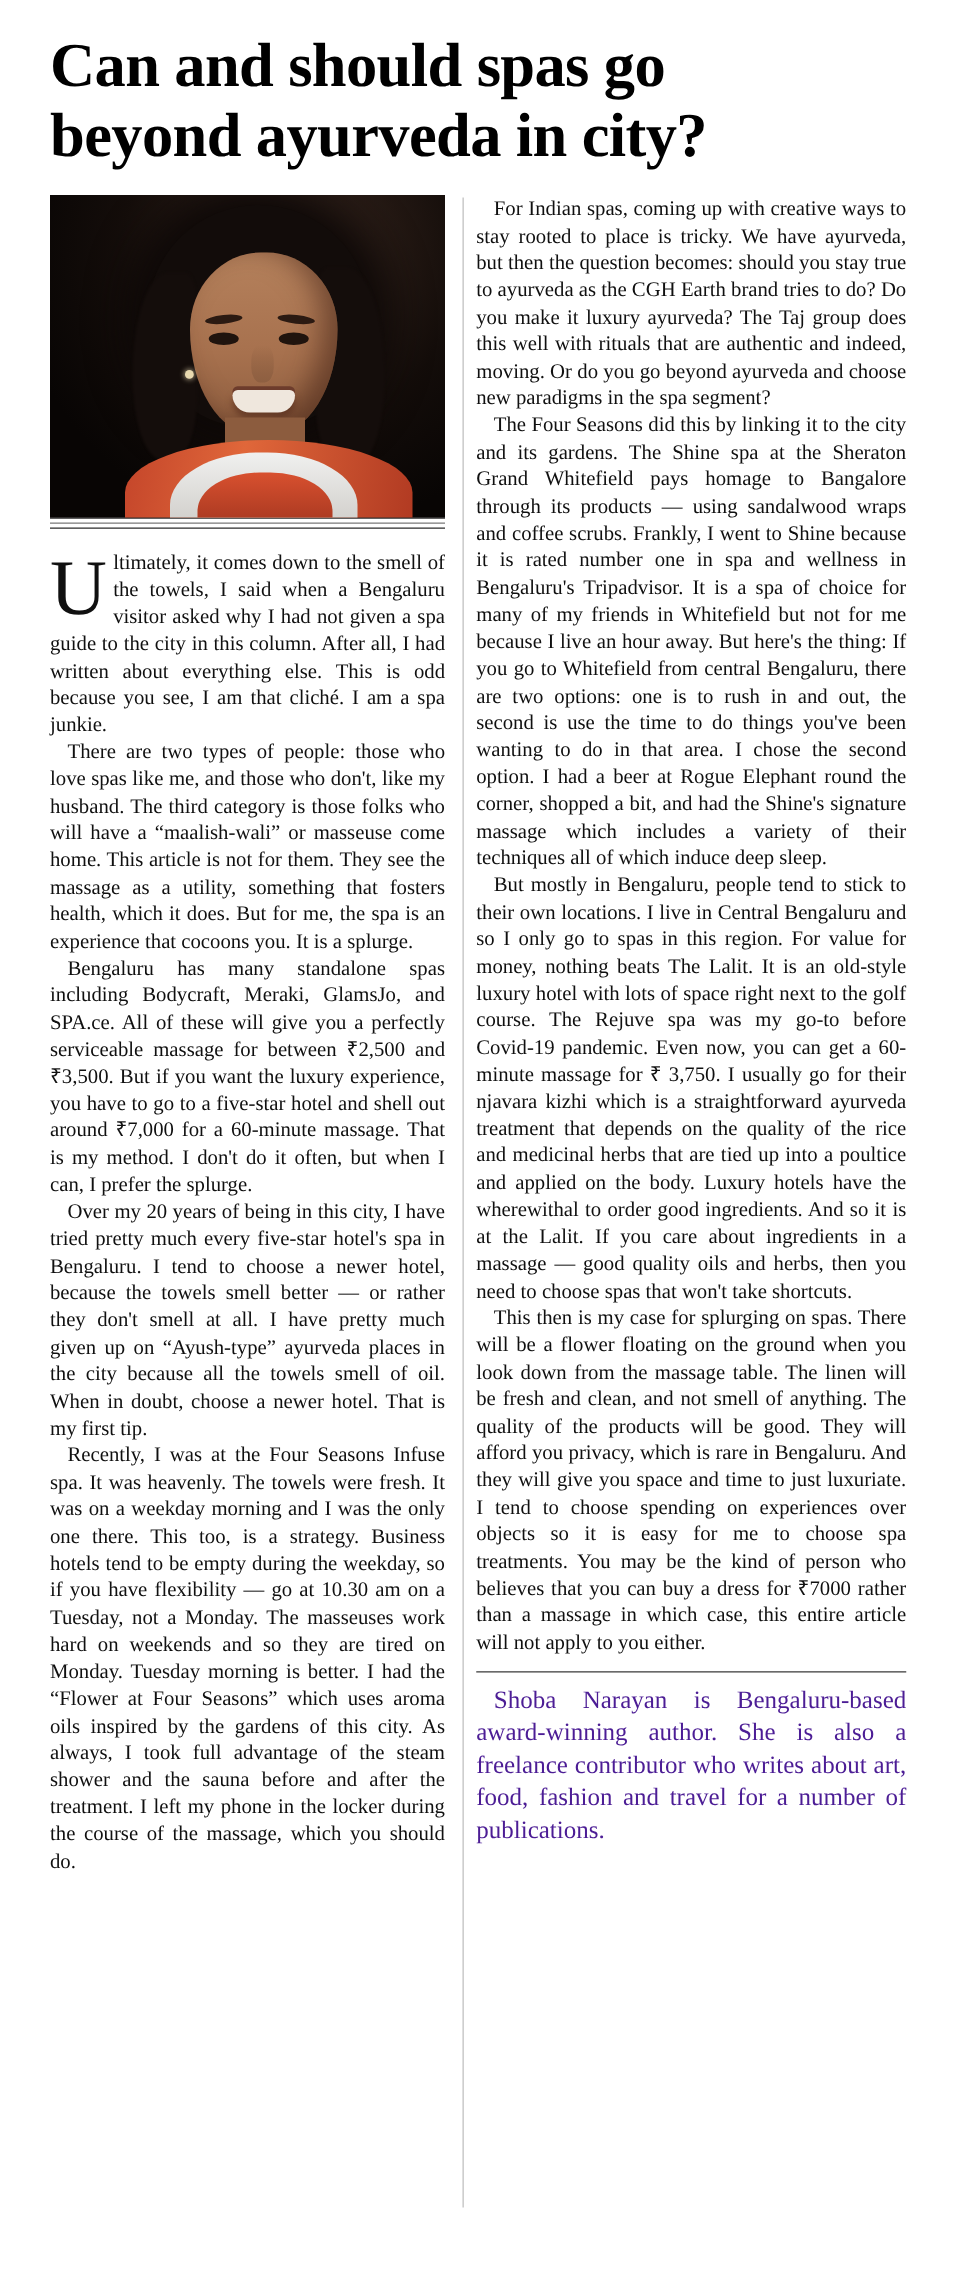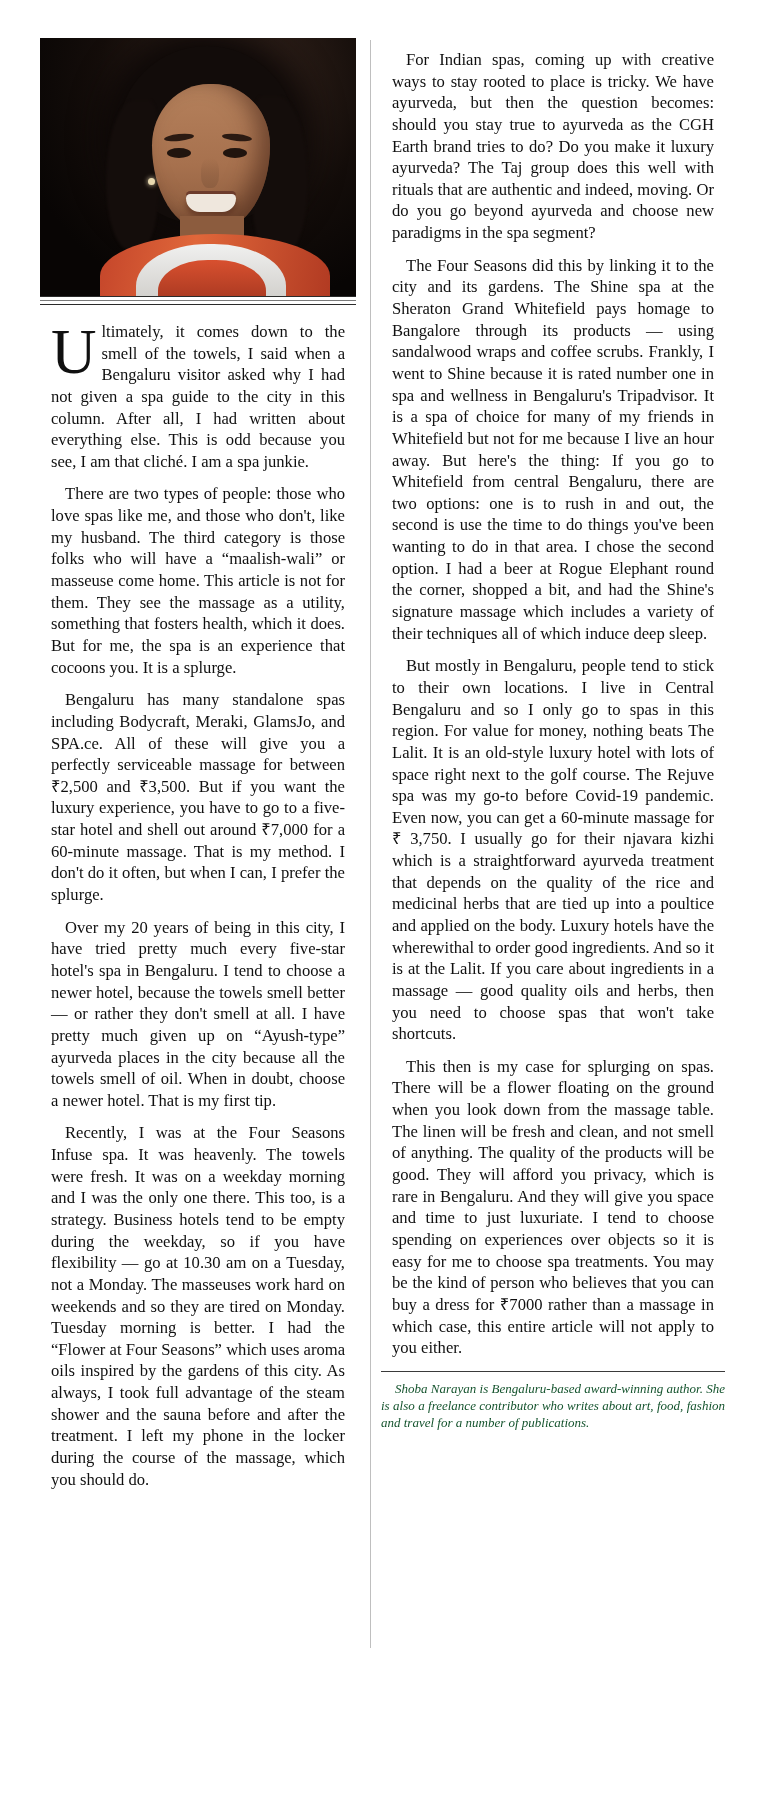--- a/index.html
+++ b/index.html
@@ -200,21 +200,21 @@
   
   .body-text {
     font-family: "Liberation Serif", serif;
     font-size: 16.6px;
     line-height: 1.305;
     text-align: justify;
     color: #101010;
     hyphens: auto;
   }
   .body-text p {
-    margin: 11px;
+    margin: 0;
     text-indent: 14px;
   }
   .body-text p.first { text-indent: 0; }
 
   .dropcap-para {
     position: relative;
   }
   .dropcap {
     float: left;
     font-family: "Liberation Serif", serif;
@@ -228,33 +228,36 @@
   .col-right .body-text p:first-child { text-indent: 14px; }
 
   .bio-rule {
     height: 1px;
     background: #3a3a3a;
     margin: 12px 0 9px 0;
     width: 100%;
   }
   .bio {
     font-family: "Liberation Serif", serif;
-    font-style: italic;
-    font-size: 13px;
+    font-size: 20px;
     line-height: 1.3;
     text-align: justify;
     text-indent: 14px;
-    color: #14532d;
+    color: #4c1d95;
   }
 </style>
 </head>
 <body>
 
 <div class="page">
 
+  <h1 class="headline">
+    <span>Can and should spas go</span>
+    <span class="l2">beyond ayurveda in city?</span>
+  </h1>
 
   <div class="content">
 
     <div class="col-left">
 
       <div class="photo">
         <div class="bg"></div>
         <div class="hair"></div>
         <div class="hair2"></div>
         <div class="hair3"></div>

